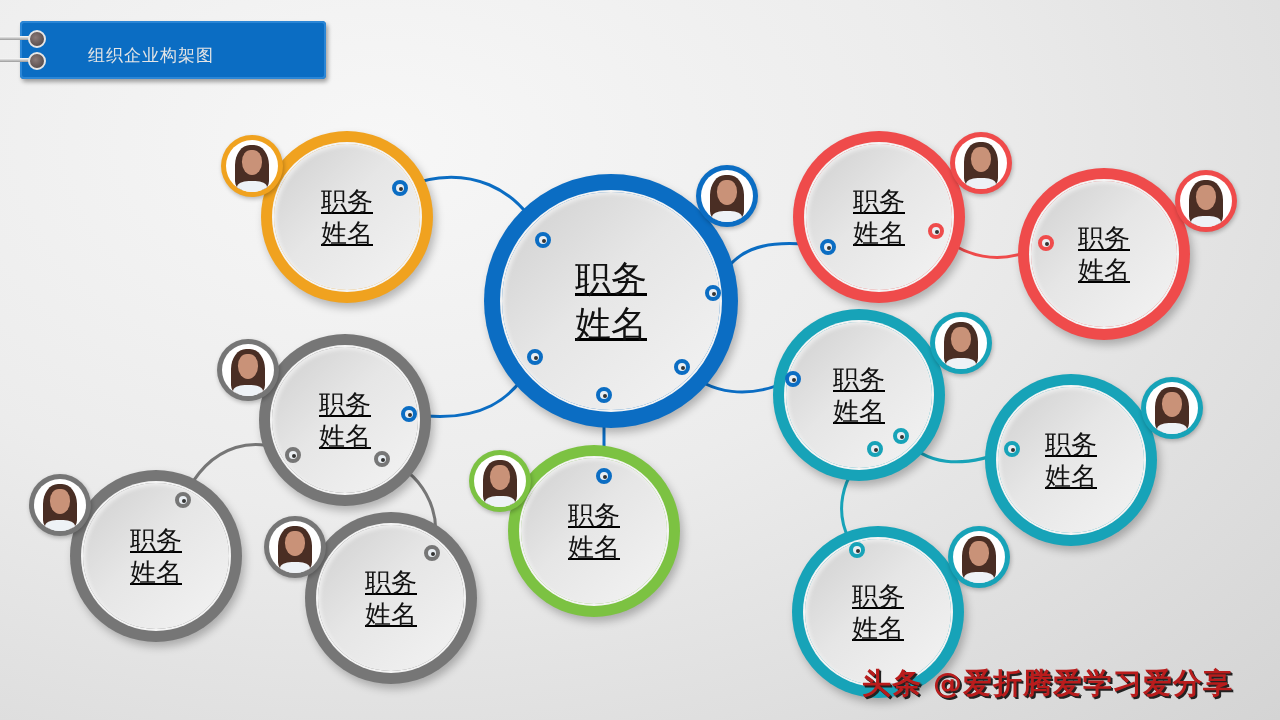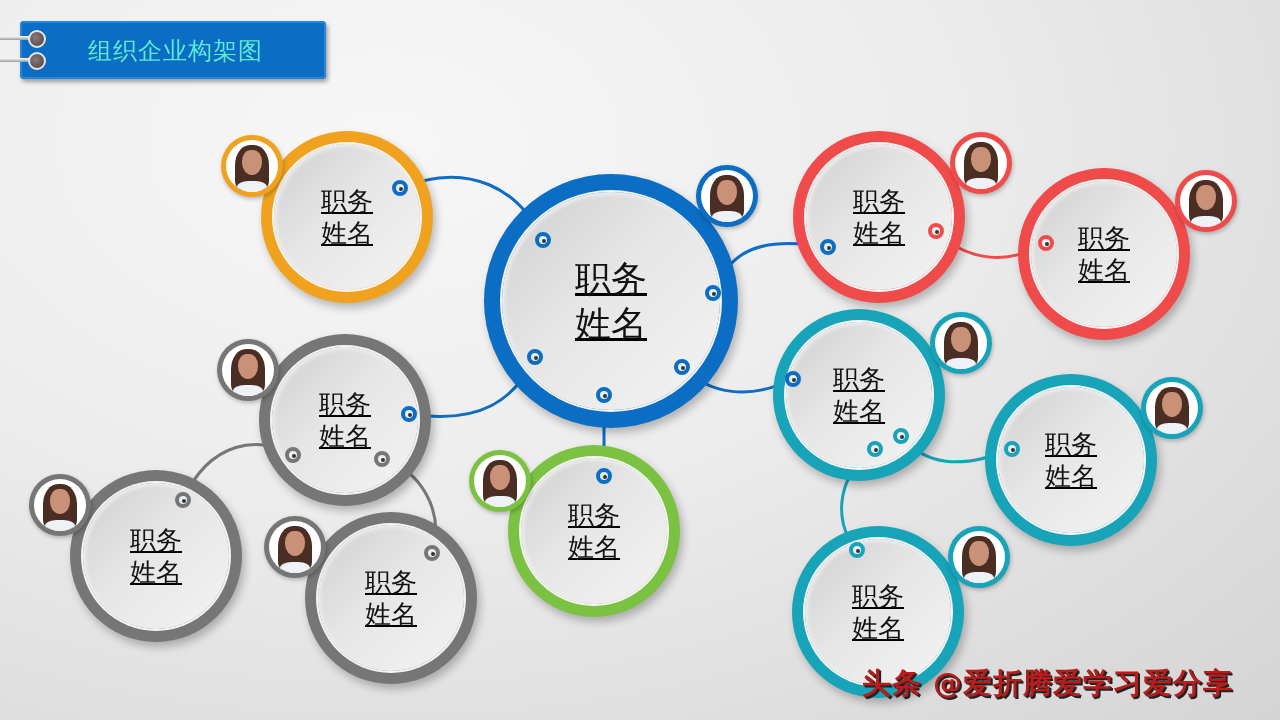--- a/index.html
+++ b/index.html
@@ -7,21 +7,21 @@
     width:1280px; height:720px; overflow:hidden; position:relative;
     background: radial-gradient(ellipse at 30% 20%, #f7f7f7 0%, #ececec 45%, #d4d4d4 100%);
     font-family: "DejaVu Sans", "Liberation Sans", sans-serif;
   }
   .title-tab {
     position:absolute; left:20px; top:21px; width:306px; height:58px;
     background:#0b6dc3; border-radius:4px;
     box-shadow: 2px 3px 4px rgba(0,0,0,0.35), inset 0 0 0 2px #2b86d6;
   }
   .title-tab .title-text {
-    position:absolute; left:68px; top:14px; color:#5eead4; font-size:24px; letter-spacing:1px;
+    position:absolute; left:68px; top:23px; color:#e5e5e5; font-size:17px; letter-spacing:1px;
   }
   .ring-hook {
     position:absolute; width:14px; height:14px; border-radius:50%;
     background: radial-gradient(circle at 40% 40%, #8a7a78, #4a3f3e);
     border:2px solid #e6e6e6;
   }
   .wire {
     position:absolute; left:0; height:4px; width:34px;
     background: linear-gradient(#ffffff, #9a9a9a);
   }

